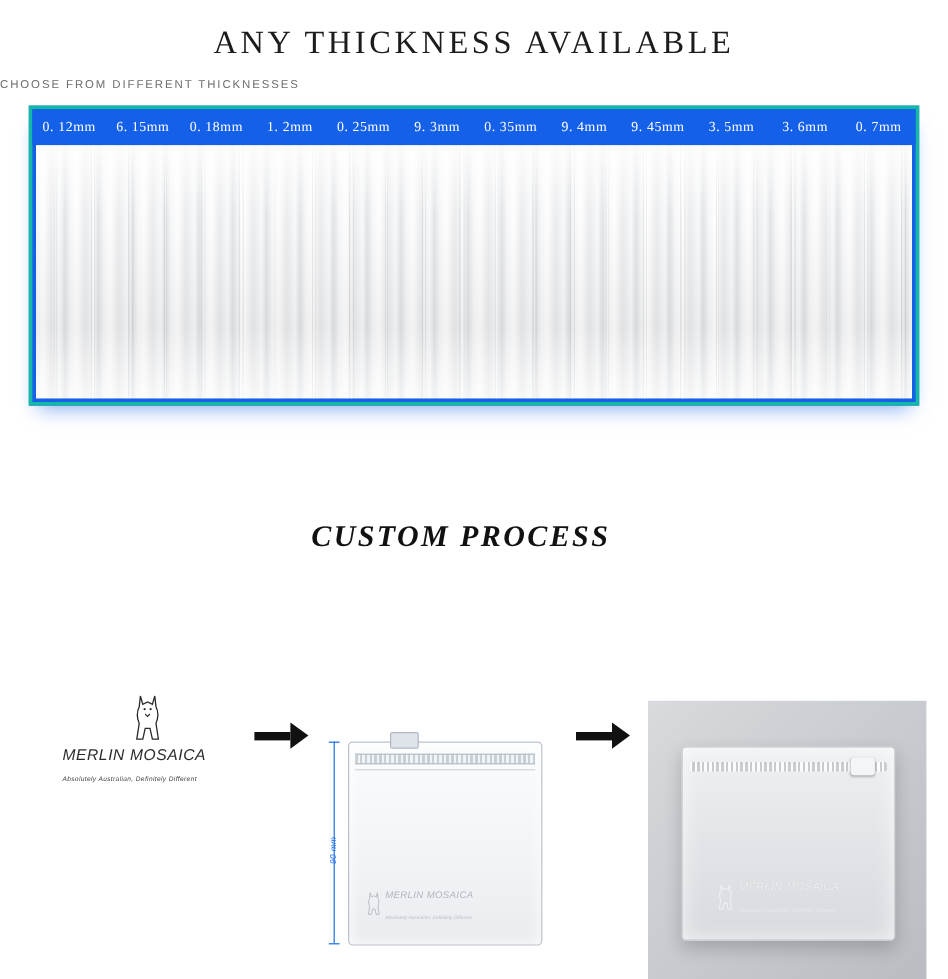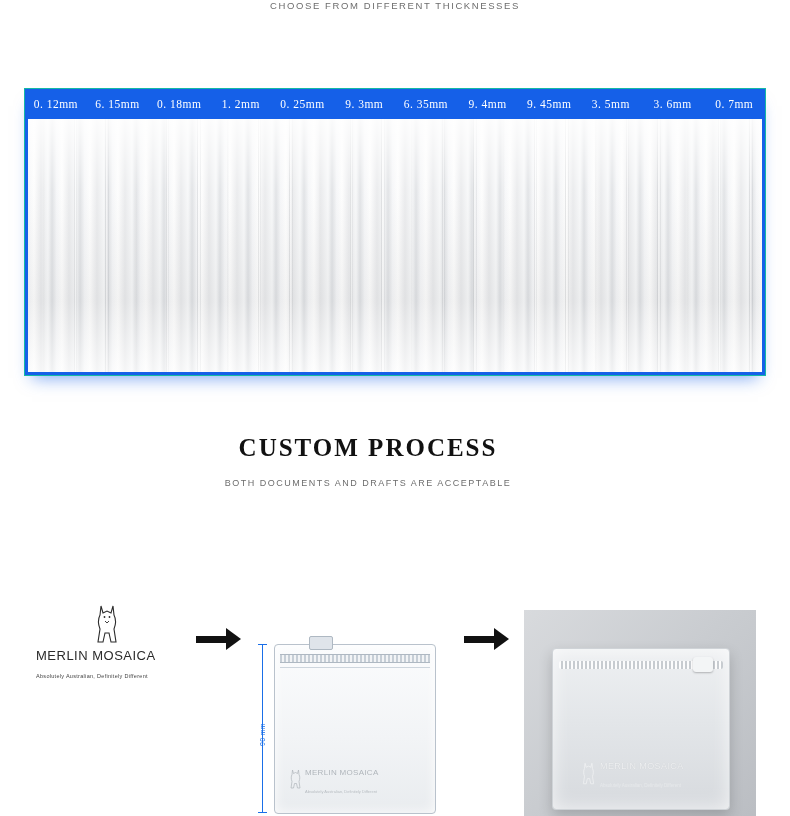--- a/index.html
+++ b/index.html
@@ -26,34 +26,34 @@
   .title-main {
     text-align: center;
     font-family: "Liberation Serif", serif;
     font-size: 27px;
     letter-spacing: 3px;
     color: #1c1c1c;
     margin-top: 20px;
     font-weight: normal;
   }
   .title-sub {
-    text-align: center;
     font-family: "Liberation Sans", sans-serif;
     font-size: 9.5px;
     letter-spacing: 1.6px;
     color: #6d6d6d;
+    margin-top: 14px;
   }
 
   .swatch-frame {
     position: absolute;
     top: 88px;
     left: 24px;
     width: 742px;
-    height: 288px;
-    border: 1px solid #14b8a6;
+    height: 250px;
+    border: 3px solid #14b8a6;
     box-sizing: border-box;
     background: #1560e8;
     box-shadow: 0 10px 16px -8px rgba(21,96,232,0.55);
   }
   .swatch-labels {
     position: relative;
     height: 30px;
     display: flex;
     background: #1560e8;
   }
@@ -88,22 +88,23 @@
     position: absolute;
     top: 0;
     bottom: 0;
     background: linear-gradient(to right, rgba(120,125,132,0.30), rgba(255,255,255,0.55) 35%, rgba(255,255,255,0.15) 70%, rgba(120,125,132,0.22));
   }
 
   
   .section-process {
     position: absolute;
     top: 408px;
-    left: 0;
+    left: 16px;
     width: 736px;
+    font-style: italic;
   }
   .proc-title {
     text-align: center;
     font-family: "Liberation Serif", serif;
     font-size: 25px;
     letter-spacing: 2px;
     color: #111;
     font-weight: bold;
     margin-top: 26px;
   }
@@ -320,31 +321,32 @@
     font-family: "Liberation Sans", sans-serif;
     font-size: 4.5px;
     color: #f2f4f5;
   }
   .cat-svg { display: block; }
 </style>
 </head>
 <body>
 
 <div class="section-thickness">
+  <div class="title-main">ANY THICKNESS AVAILABLE</div>
   <div class="title-sub">CHOOSE FROM DIFFERENT THICKNESSES</div>
 
   <div class="swatch-frame">
     <div class="swatch-labels">
       <div class="swatch-label">0. 12mm</div>
       <div class="swatch-label">6. 15mm</div>
       <div class="swatch-label">0. 18mm</div>
       <div class="swatch-label">1. 2mm</div>
       <div class="swatch-label">0. 25mm</div>
       <div class="swatch-label">9. 3mm</div>
-      <div class="swatch-label">6. 35mm</div>
+      <div class="swatch-label">0. 35mm</div>
       <div class="swatch-label">9. 4mm</div>
       <div class="swatch-label">9. 45mm</div>
       <div class="swatch-label">3. 5mm</div>
       <div class="swatch-label">3. 6mm</div>
       <div class="swatch-label">0. 7mm</div>
     </div>
     <div class="swatch-photo">
         <div class="strip" style="left: 720.667px; width: 4px;"></div>
         <div class="strip" style="left: 690px; width: 3px;"></div>
         <div class="strip" style="left: 659.333px; width: 2px;"></div>
@@ -369,21 +371,20 @@
         <div class="strip" style="left: 76.6667px; width: 4px;"></div>
         <div class="strip" style="left: 46px; width: 3px;"></div>
         <div class="strip" style="left: 15.3333px; width: 2px;"></div>
       <div class="sheen"></div>
     </div>
   </div>
 </div>
 
 <div class="section-process">
   <div class="proc-title">CUSTOM PROCESS</div>
-  <div class="proc-sub">BOTH DOCUMENTS AND DRAFTS ARE ACCEPTABLE</div>
 
   <div class="proc-row">
 
     <div class="logo-block">
       <span class="logo-mark">
         <svg class="cat-svg" width="26" height="44" viewBox="0 0 26 44">
           <path d="M7 4 L9 11 L13 9 L17 11 L19 4 L20 13 C22 17 22 22 20 27 L22 40 L17 40 L15 31 L11 31 L9 40 L4 40 L6 27 C4 22 4 17 6 13 Z" fill="none" stroke="#2b2b2b" stroke-width="1.1"></path>
           <circle cx="10.5" cy="15" r="0.9" fill="#2b2b2b"></circle>
           <circle cx="15.5" cy="15" r="0.9" fill="#2b2b2b"></circle>
           <path d="M11 19 L13 21 L15 19" fill="none" stroke="#2b2b2b" stroke-width="0.9"></path>

